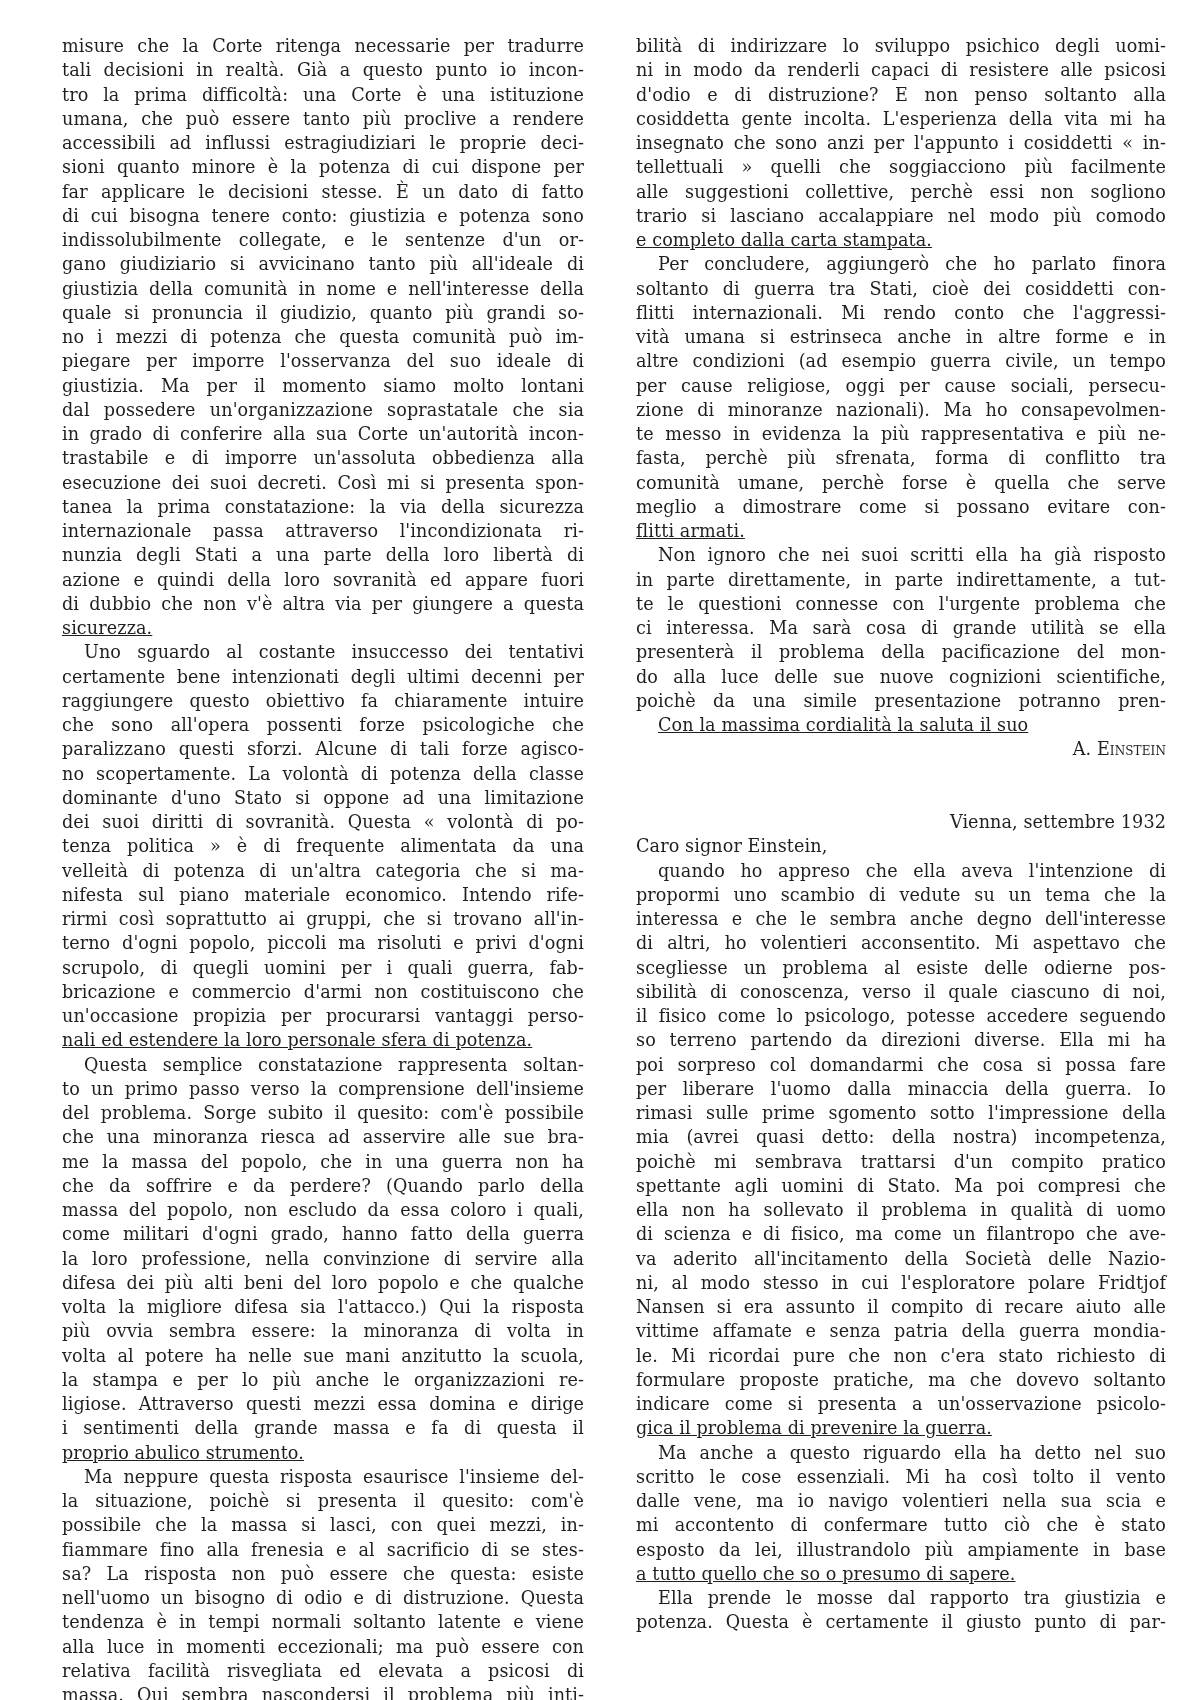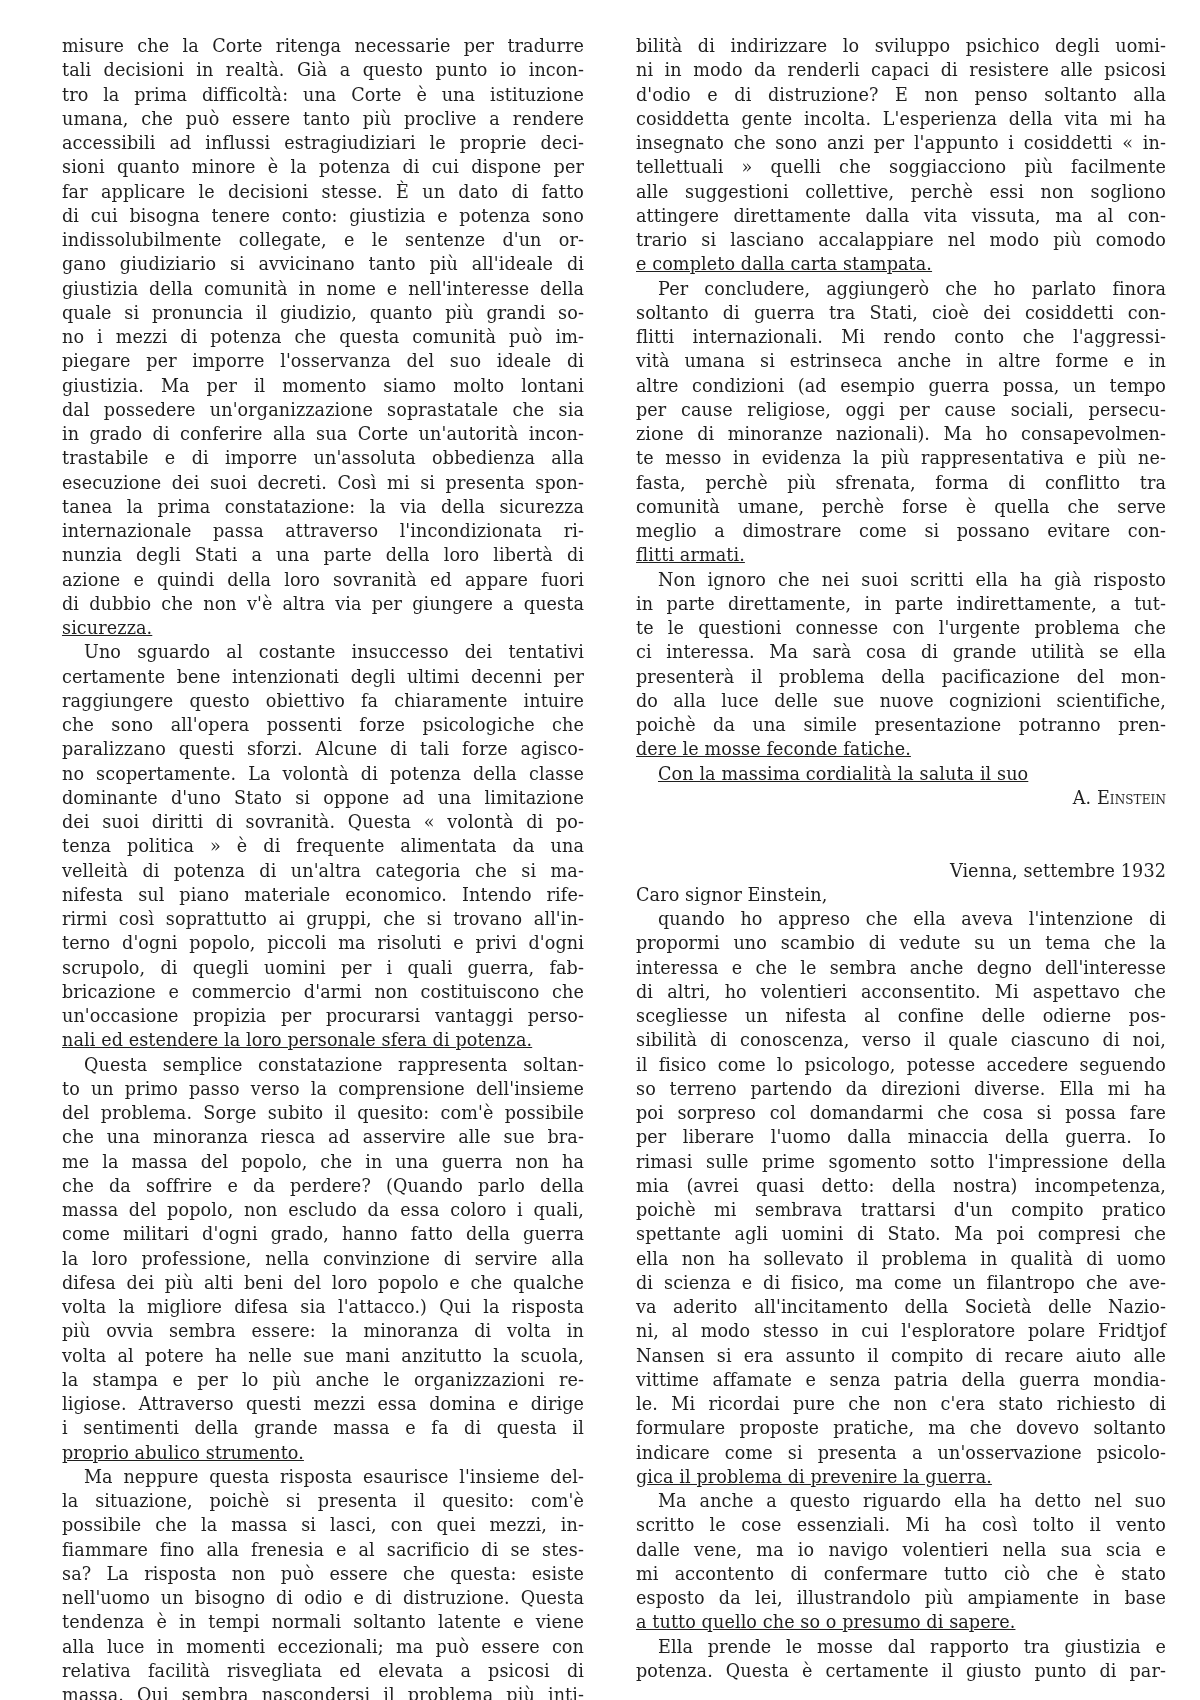--- a/index.html
+++ b/index.html
@@ -92,54 +92,52 @@
     <span class="line">massa. Qui sembra nascondersi il problema più inti-</span>
   </div>
 <div class="col" id="col-right">
     <span class="line">bilità di indirizzare lo sviluppo psichico degli uomi-</span>
     <span class="line">ni in modo da renderli capaci di resistere alle psicosi</span>
     <span class="line">d'odio e di distruzione? E non penso soltanto alla</span>
     <span class="line">cosiddetta gente incolta. L'esperienza della vita mi ha</span>
     <span class="line">insegnato che sono anzi per l'appunto i cosiddetti « in-</span>
     <span class="line">tellettuali » quelli che soggiacciono più facilmente</span>
     <span class="line">alle suggestioni collettive, perchè essi non sogliono</span>
-    <span class="line">attingere direttamente dalla vita vissuta, ma al con-</span>
     <span class="line">trario si lasciano accalappiare nel modo più comodo</span>
     <span class="line last">e completo dalla carta stampata.</span>
     <span class="line indent">Per concludere, aggiungerò che ho parlato finora</span>
     <span class="line">soltanto di guerra tra Stati, cioè dei cosiddetti con-</span>
     <span class="line">flitti internazionali. Mi rendo conto che l'aggressi-</span>
     <span class="line">vità umana si estrinseca anche in altre forme e in</span>
-    <span class="line">altre condizioni (ad esempio guerra possa, un tempo</span>
+    <span class="line">altre condizioni (ad esempio guerra civile, un tempo</span>
     <span class="line">per cause religiose, oggi per cause sociali, persecu-</span>
     <span class="line">zione di minoranze nazionali). Ma ho consapevolmen-</span>
     <span class="line">te messo in evidenza la più rappresentativa e più ne-</span>
     <span class="line">fasta, perchè più sfrenata, forma di conflitto tra</span>
     <span class="line">comunità umane, perchè forse è quella che serve</span>
     <span class="line">meglio a dimostrare come si possano evitare con-</span>
     <span class="line last">flitti armati.</span>
     <span class="line indent">Non ignoro che nei suoi scritti ella ha già risposto</span>
     <span class="line">in parte direttamente, in parte indirettamente, a tut-</span>
     <span class="line">te le questioni connesse con l'urgente problema che</span>
     <span class="line">ci interessa. Ma sarà cosa di grande utilità se ella</span>
     <span class="line">presenterà il problema della pacificazione del mon-</span>
     <span class="line">do alla luce delle sue nuove cognizioni scientifiche,</span>
     <span class="line">poichè da una simile presentazione potranno pren-</span>
-    <span class="line last">dere le mosse feconde fatiche.</span>
     <span class="line indent last">Con la massima cordialità la saluta il suo</span>
     <span class="line right sc">A. Einstein</span>
     <span class="gap"></span>
     <span class="gap"></span>
     <span class="line right">Vienna, settembre 1932</span>
     <span class="line italic">Caro signor Einstein,</span>
     <span class="line indent">quando ho appreso che ella aveva l'intenzione di</span>
     <span class="line">propormi uno scambio di vedute su un tema che la</span>
     <span class="line">interessa e che le sembra anche degno dell'interesse</span>
     <span class="line">di altri, ho volentieri acconsentito. Mi aspettavo che</span>
-    <span class="line">scegliesse un nifesta al confine delle odierne pos-</span>
+    <span class="line">scegliesse un problema al esiste delle odierne pos-</span>
     <span class="line">sibilità di conoscenza, verso il quale ciascuno di noi,</span>
     <span class="line">il fisico come lo psicologo, potesse accedere seguendo</span>
     <span class="line">so terreno partendo da direzioni diverse. Ella mi ha</span>
     <span class="line">poi sorpreso col domandarmi che cosa si possa fare</span>
     <span class="line">per liberare l'uomo dalla minaccia della guerra. Io</span>
     <span class="line">rimasi sulle prime sgomento sotto l'impressione della</span>
     <span class="line">mia (avrei quasi detto: della nostra) incompetenza,</span>
     <span class="line">poichè mi sembrava trattarsi d'un compito pratico</span>
     <span class="line">spettante agli uomini di Stato. Ma poi compresi che</span>
     <span class="line">ella non ha sollevato il problema in qualità di uomo</span>

